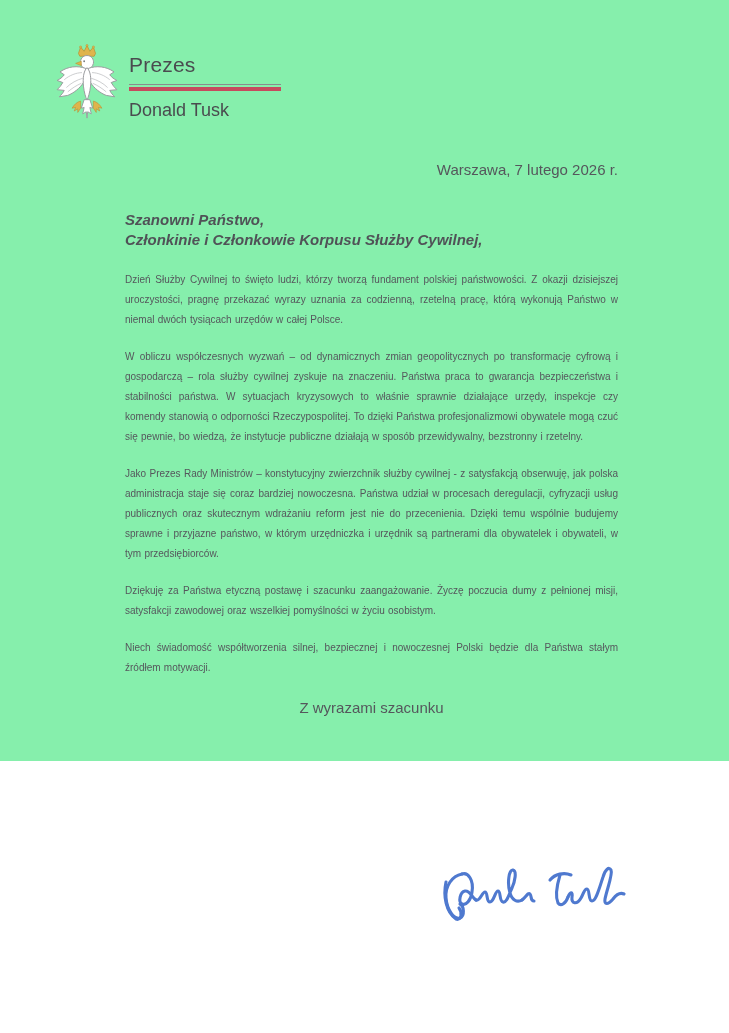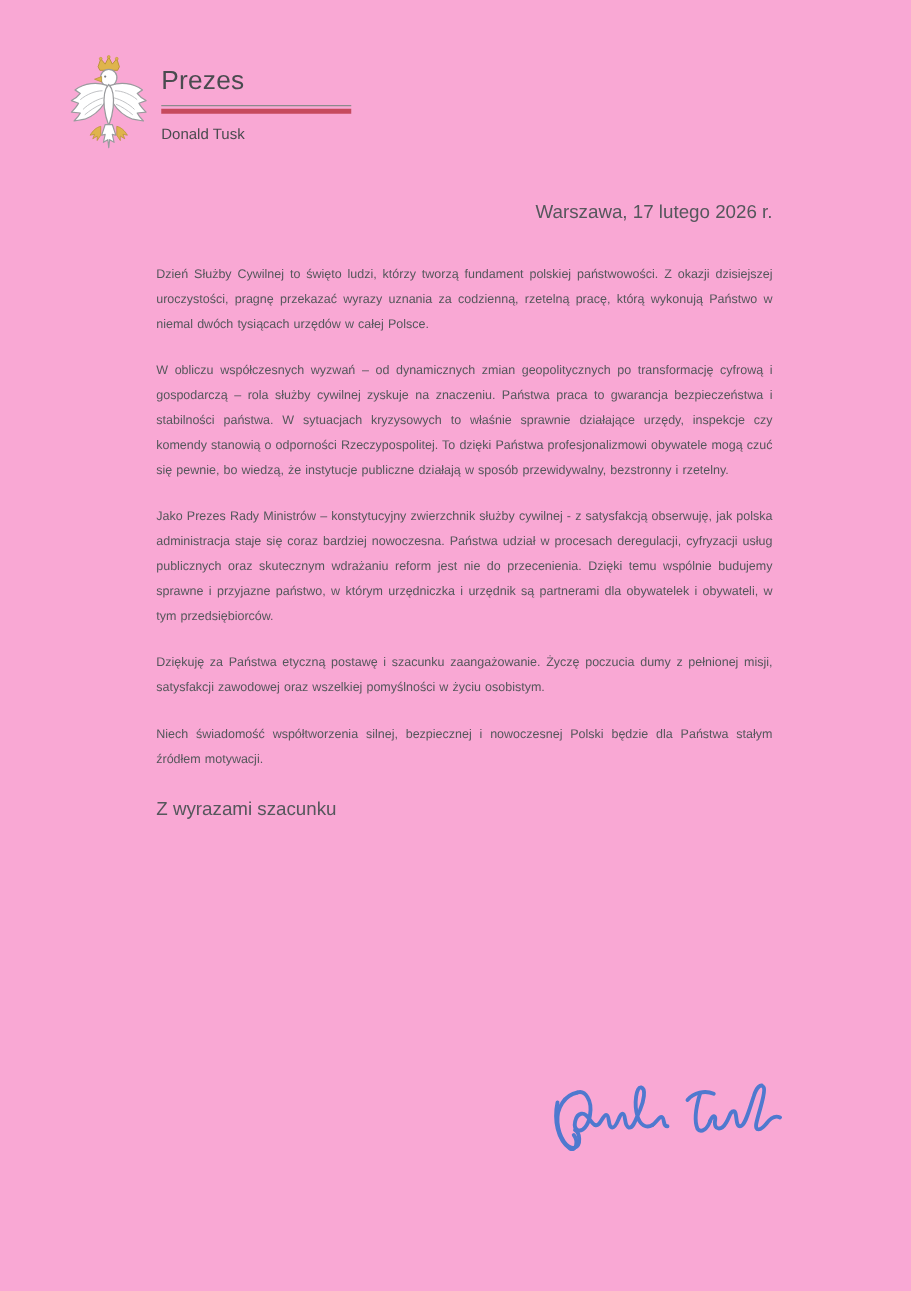--- a/index.html
+++ b/index.html
@@ -2,54 +2,54 @@
 <html lang="pl"><head>
 <meta charset="utf-8">
 <style>
   html,body{margin:0;padding:0;}
   body{
     width:729px;height:1033px;background:#ffffff;overflow:hidden;
     font-family:"Liberation Sans","DejaVu Sans",sans-serif;
     color:#4e5055;
     -webkit-font-smoothing:antialiased;
   }
-  .page{position:relative;width:729px;height:1033px;background:#f9a8d4;}
+  .page{position:relative;width:729px;height:761px;background:#86efac;}
 
   
   .letterhead{position:absolute;top:44px;left:55px;display:flex;align-items:flex-start;}
   .emblem{width:64px;height:80px;flex:0 0 auto;}
   .head-text{margin-left:10px;padding-top:8px;}
   .head-title{
     font-size:21px;line-height:25px;color:#4a4b4f;
     letter-spacing:.2px;font-weight:400;
   }
   .head-rule-wrap{width:152px;margin-top:7px;}
   .rule-gray{height:1px;background:#8b8b8d;}
   .rule-red{height:4px;margin-top:2px;}
-  .official-name{margin-top:9px;font-size:12px;color:#4a4b4f;}
+  .official-name{margin-top:9px;font-size:18px;color:#4a4b4f;}
 
   
   .date-line{
     position:absolute;top:161px;left:125px;width:493px;
     text-align:right;font-size:15px;color:#55575c;
   }
 
   
   .letter{position:absolute;top:210px;left:125px;width:493px;}
   .salutation{
     font-weight:bold;font-style:italic;font-size:15px;line-height:20px;
     color:#505257;margin-bottom:20px;
   }
   .para{
     text-align:justify;font-size:10px;line-height:20px;
     color:#55575c;margin:0 0 17px 0;
     word-spacing:.5px;
   }
   .closing{
-    text-align:left;font-size:15px;color:#55575c;margin-top:21px;
+    text-align:center;font-size:15px;color:#55575c;margin-top:21px;
   }
 
   
   .sig-wrap{position:absolute;top:858px;left:438px;width:200px;height:90px;}
   .sig-wrap svg{width:100%;height:100%;}
 </style>
 </head>
 <body>
 
 <div class="page">
@@ -83,23 +83,27 @@
     <div class="head-text">
       <div class="head-title">Prezes</div>
       <div class="head-rule-wrap">
         <div class="rule-gray"></div>
         <div class="rule-red" id="red-rule" style="background: rgb(198, 74, 94);"></div>
       </div>
       <div class="official-name">Donald Tusk</div>
     </div>
   </div>
 
-  <div class="date-line">Warszawa, 17 lutego 2026 r.</div>
+  <div class="date-line">Warszawa, 7 lutego 2026 r.</div>
 
   <div class="letter">
+    <div class="salutation">
+      <div>Szanowni Państwo,</div>
+      <div>Członkinie i Członkowie Korpusu Służby Cywilnej,</div>
+    </div>
 
     <p class="para">Dzień Służby Cywilnej to święto ludzi, którzy tworzą fundament polskiej państwowości. Z okazji dzisiejszej uroczystości, pragnę przekazać wyrazy uznania za codzienną, rzetelną pracę, którą wykonują Państwo w niemal dwóch tysiącach urzędów w całej Polsce.</p>
     <p class="para">W obliczu współczesnych wyzwań – od dynamicznych zmian geopolitycznych po transformację cyfrową i gospodarczą – rola służby cywilnej zyskuje na znaczeniu. Państwa praca to gwarancja bezpieczeństwa i stabilności państwa. W sytuacjach kryzysowych to właśnie sprawnie działające urzędy, inspekcje czy komendy stanowią o odporności Rzeczypospolitej. To dzięki Państwa profesjonalizmowi obywatele mogą czuć się pewnie, bo wiedzą, że instytucje publiczne działają w sposób przewidywalny, bezstronny i rzetelny.</p>
     <p class="para">Jako Prezes Rady Ministrów – konstytucyjny zwierzchnik służby cywilnej - z satysfakcją obserwuję, jak polska administracja staje się coraz bardziej nowoczesna. Państwa udział w procesach deregulacji, cyfryzacji usług publicznych oraz skutecznym wdrażaniu reform jest nie do przecenienia. Dzięki temu wspólnie budujemy sprawne i przyjazne państwo, w którym urzędniczka i urzędnik są partnerami dla obywatelek i obywateli, w tym przedsiębiorców.</p>
     <p class="para">Dziękuję za Państwa etyczną postawę i szacunku zaangażowanie. Życzę poczucia dumy z pełnionej misji, satysfakcji zawodowej oraz wszelkiej pomyślności w życiu osobistym.</p>
     <p class="para">Niech świadomość współtworzenia silnej, bezpiecznej i nowoczesnej Polski będzie dla Państwa stałym źródłem motywacji.</p>
 
     <div class="closing">Z wyrazami szacunku</div>
   </div>
 

